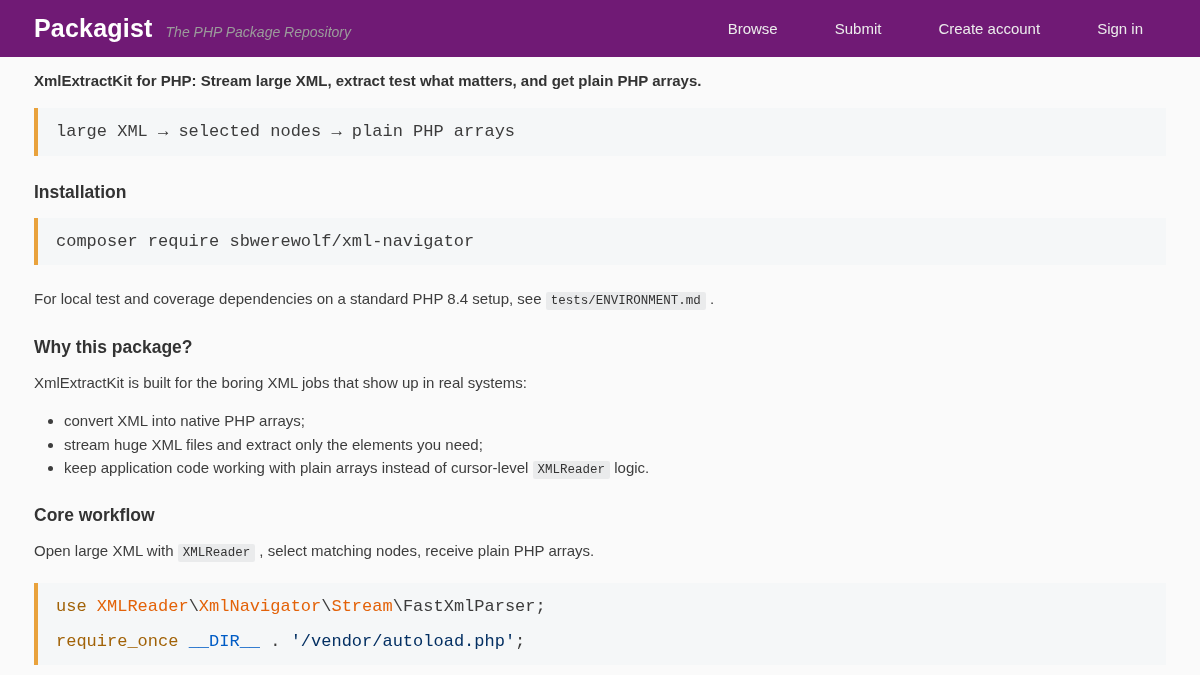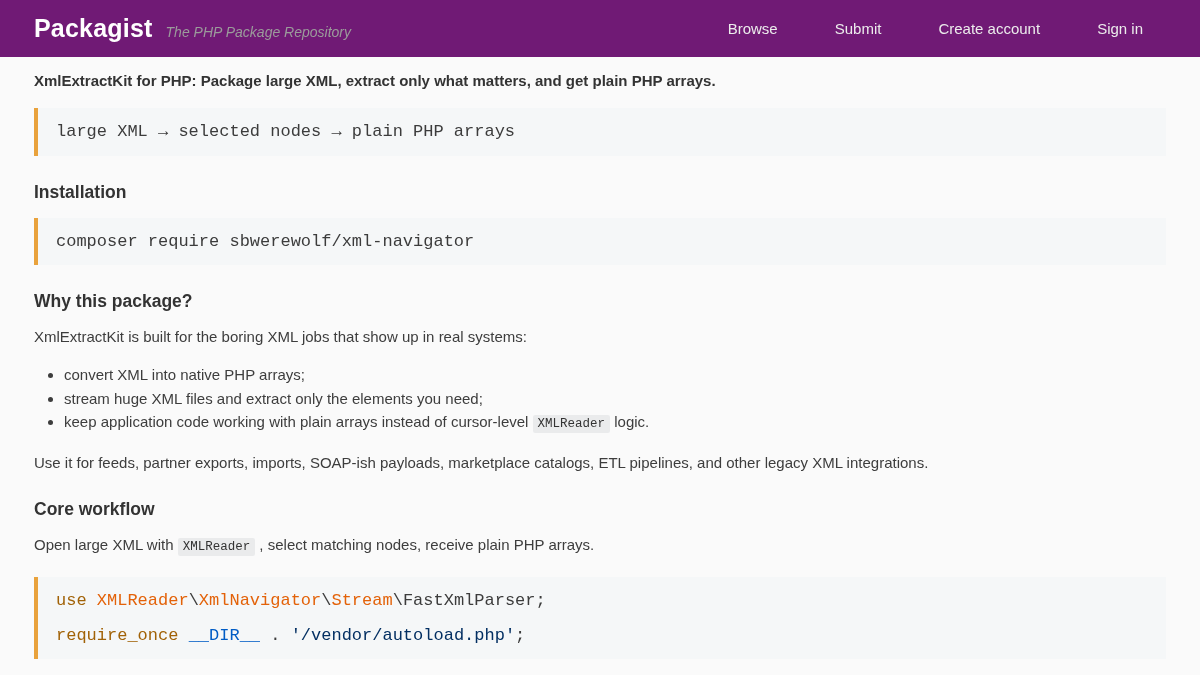--- a/index.html
+++ b/index.html
@@ -118,44 +118,44 @@
   <nav class="topnav">
     <a>Browse</a>
     <a>Submit</a>
     <a>Create account</a>
     <a>Sign in</a>
   </nav>
 </header>
 
 <main class="content">
 
-  <p class="intro-title">XmlExtractKit for PHP: Package large XML, extract only what matters, and get plain PHP arrays.</p>
+  <p class="intro-title">XmlExtractKit for PHP: Stream large XML, extract test what matters, and get plain PHP arrays.</p>
 
   <div class="codeblock">
     <div class="code-line">large XML → selected nodes → plain PHP arrays</div>
   </div>
 
   <h2>Installation</h2>
 
   <div class="codeblock">
     <div class="code-line">composer require sbwerewolf/xml-navigator</div>
   </div>
 
+  <p class="body-text"><span>For local test and coverage dependencies on a standard PHP 8.4 setup, see </span><code class="inline-code">tests/ENVIRONMENT.md</code><span> .</span></p>
 
   <h2>Why this package?</h2>
 
   <p class="body-text">XmlExtractKit is built for the boring XML jobs that show up in real systems:</p>
 
   <ul class="bullets">
     <li><span>convert XML into native PHP arrays;</span></li>
     <li><span>stream huge XML files and extract only the elements you need;</span></li>
     <li><span>keep application code working with plain arrays instead of cursor-level </span><code class="inline-code">XMLReader</code><span> logic.</span></li>
   </ul>
 
-  <p class="body-text">Use it for feeds, partner exports, imports, SOAP-ish payloads, marketplace catalogs, ETL pipelines, and other legacy XML integrations.</p>
 
   <h2>Core workflow</h2>
 
   <p class="body-text"><span>Open large XML with </span><code class="inline-code">XMLReader</code><span> , select matching nodes, receive plain PHP arrays.</span></p>
 
   <div class="spacer-sm"></div>
 
   <div class="codeblock php">
       <div class="code-line"><span class="tok-k">use </span><span class="tok-ns">XMLReader</span><span>\</span><span class="tok-ns">XmlNavigator</span><span>\</span><span class="tok-ns">Stream</span><span>\FastXmlParser;</span></div>
       <div class="code-line">&nbsp;</div>

